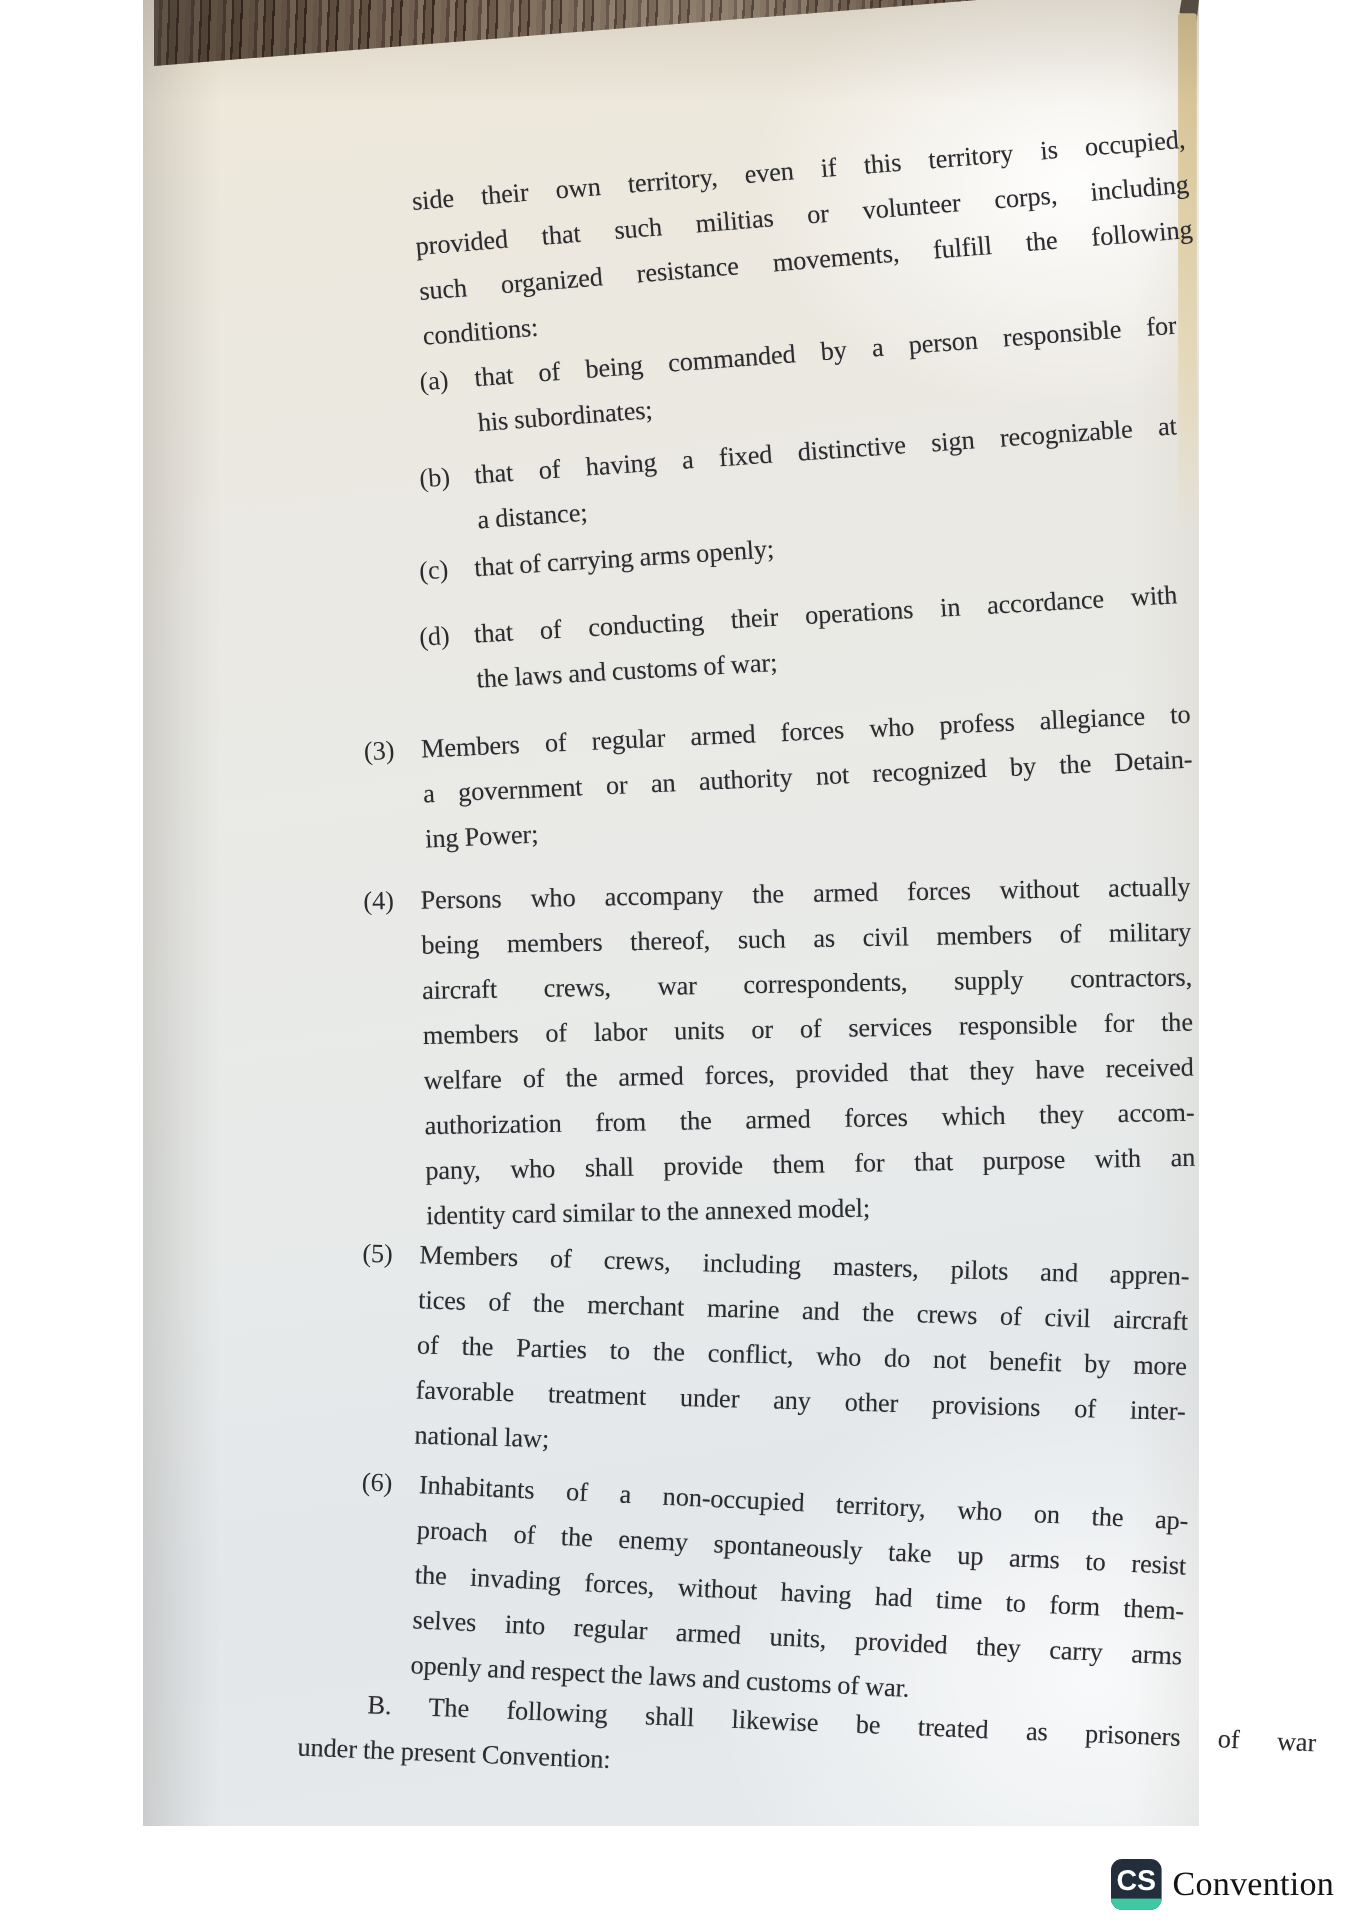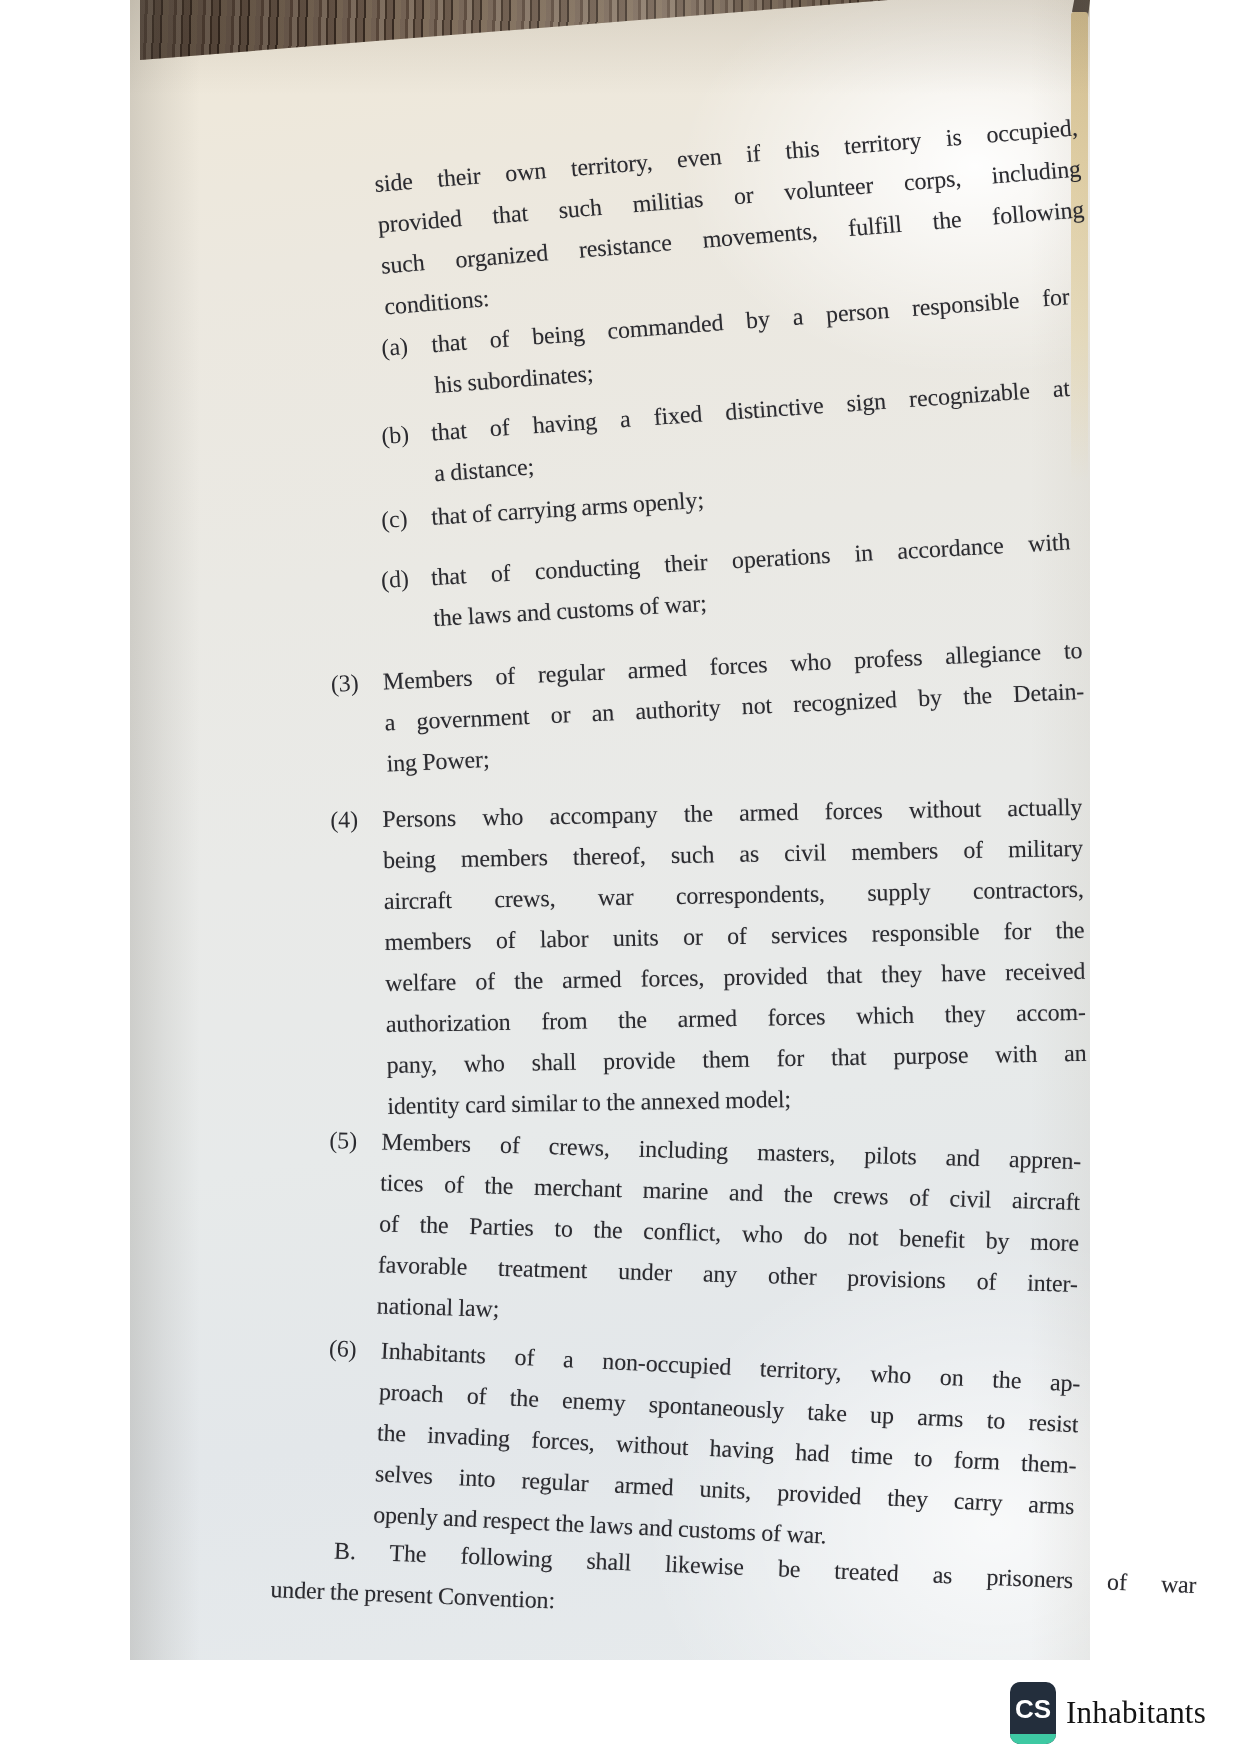--- a/index.html
+++ b/index.html
@@ -55,21 +55,21 @@
   .s3{left:250px;top:500px;width:690px;transform:rotate(-3.6deg);}
   .s4{left:250px;top:560px;width:690px;transform:rotate(-3.2deg);}
   .s5{left:200px;top:664px;width:752px;transform:rotate(-2.6deg);}
   .s6{left:200px;top:800px;width:752px;transform:rotate(-1.0deg);}
   .s7{left:200px;top:1120px;width:752px;transform:rotate(1.6deg);}
   .s8{left:200px;top:1328px;width:752px;transform:rotate(2.7deg);}
   .s9{left:143px;top:1528px;width:925px;transform:rotate(2.3deg);}
   .s9 .tline:first-child{text-indent:62px;}
   
   .footer{position:absolute;left:1010px;top:1689px;height:48px;display:flex;align-items:center;}
-  .cs-logo{position:relative;width:46px;height:62px;border-radius:10px;overflow:hidden;flex:0 0 auto;}
+  .cs-logo{position:relative;width:46px;height:46px;border-radius:10px;overflow:hidden;flex:0 0 auto;}
   .cs-logo .cs-top{position:absolute;inset:0;display:flex;align-items:center;justify-content:center;
     font-family:"Liberation Sans","DejaVu Sans",sans-serif;font-weight:bold;font-size:26px;color:#ffffff;
     padding-bottom:8px;box-sizing:border-box;}
   .cs-logo .cs-band{position:absolute;left:0;right:0;bottom:0;height:10px;}
   .brand{margin-left:10px;font-size:31px;color:#141414;letter-spacing:0.2px;}
 </style>
 </head>
 <body>
 
 <div class="photo">
@@ -167,14 +167,14 @@
         <div class="tline last">under the present Convention:</div>
       </div>
   </div>
 </div>
 
 <div class="footer">
   <div class="cs-logo" style="background: rgb(35, 46, 60);">
     <div class="cs-top">CS</div>
     <div class="cs-band" style="background: rgb(62, 201, 163);"></div>
   </div>
-  <span class="brand">Inhabitants</span>
+  <span class="brand">Convention</span>
 </div>
 
 </body></html>

